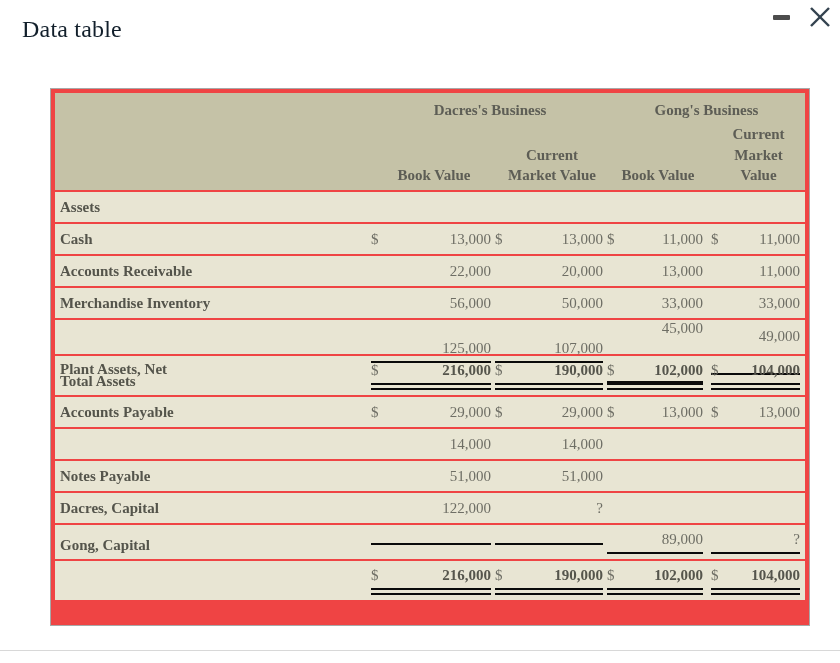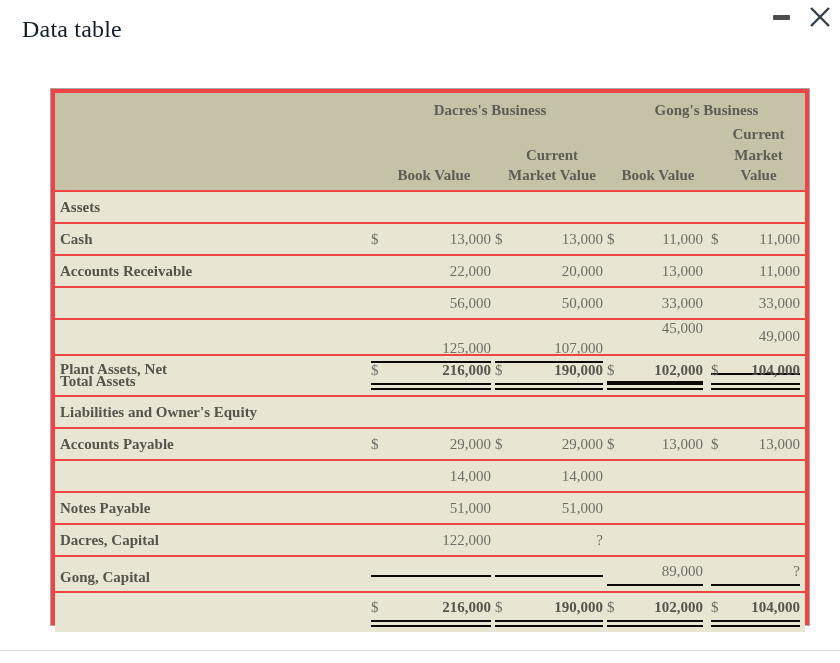--- a/index.html
+++ b/index.html
@@ -139,20 +139,21 @@
             </div>
           </div>
           <div class="pair" style="grid-column: 8;">
             <div class="pline">
               <span class="dollar"></span>
               <span class="val">11,000</span>
             </div>
           </div>
         </div>
         <div class="row grid-cols">
+          <div class="row-label">Merchandise Inventory</div>
           <div class="pair" style="grid-column: 2;">
             <div class="pline">
               <span class="dollar"></span>
               <span class="val">56,000</span>
             </div>
           </div>
           <div class="pair" style="grid-column: 4;">
             <div class="pline">
               <span class="dollar"></span>
               <span class="val">50,000</span>
@@ -227,23 +228,20 @@
           </div>
           <div class="pair" style="grid-column: 8;">
             <div class="pline">
               <span class="dollar">$</span>
               <span class="val">104,000</span>
             </div>
             <div class="rule double"></div>
           </div>
         </div>
         <div class="row grid-cols">
-          <div class="row-label">Liabilities and Owner's Equity</div>
-        </div>
-        <div class="row grid-cols">
           <div class="row-label">Accounts Payable</div>
           <div class="pair" style="grid-column: 2;">
             <div class="pline">
               <span class="dollar">$</span>
               <span class="val">29,000</span>
             </div>
           </div>
           <div class="pair" style="grid-column: 4;">
             <div class="pline">
               <span class="dollar">$</span>

